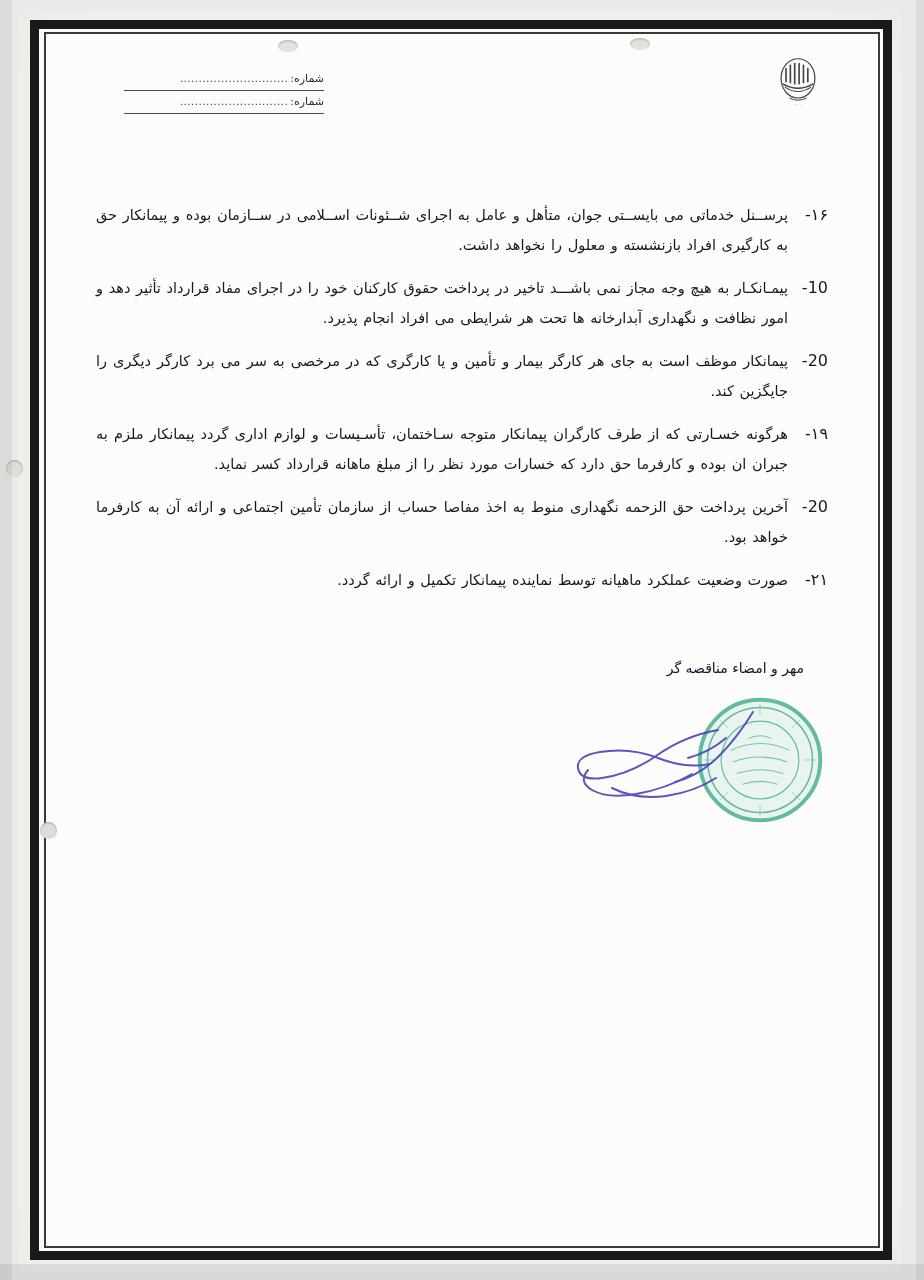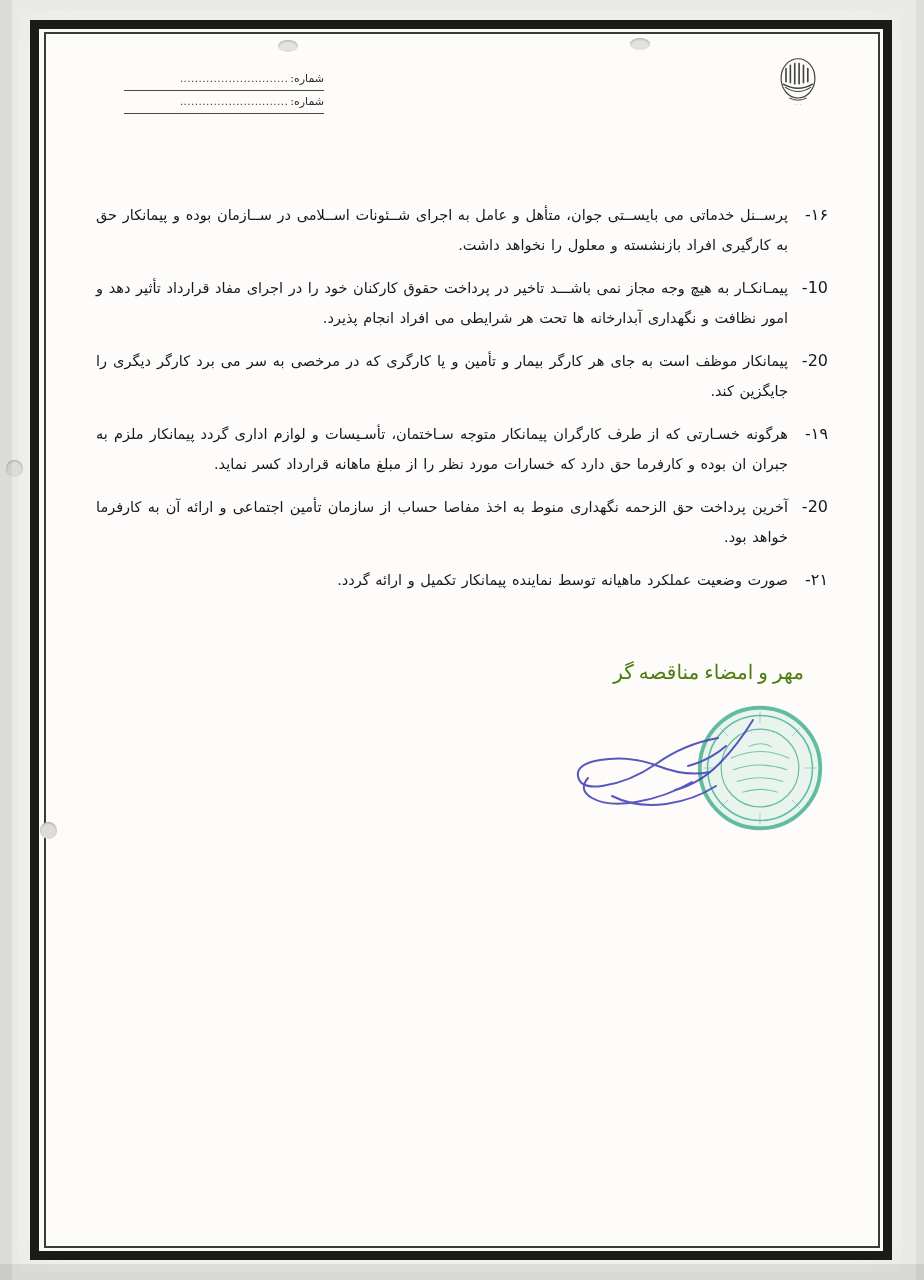--- a/index.html
+++ b/index.html
@@ -145,25 +145,24 @@
 
   
   .sig-area {
     position: absolute;
     right: 96px;
     top: 660px;
     width: 340px;
     direction: rtl;
   }
   .sig-label {
-    font-size: 20px;
-    color: #4d7c0f;
+    font-size: 14px;
+    color: #0f172a;
     margin-right: 24px;
     margin-bottom: 6px;
-    font-family: Liberation Serif, serif;
   }
   .stamp-wrap {
     position: relative;
     width: 300px;
     height: 150px;
     margin-top: 4px;
   }
   .stamp {
     position: absolute;
     right: 0px;

